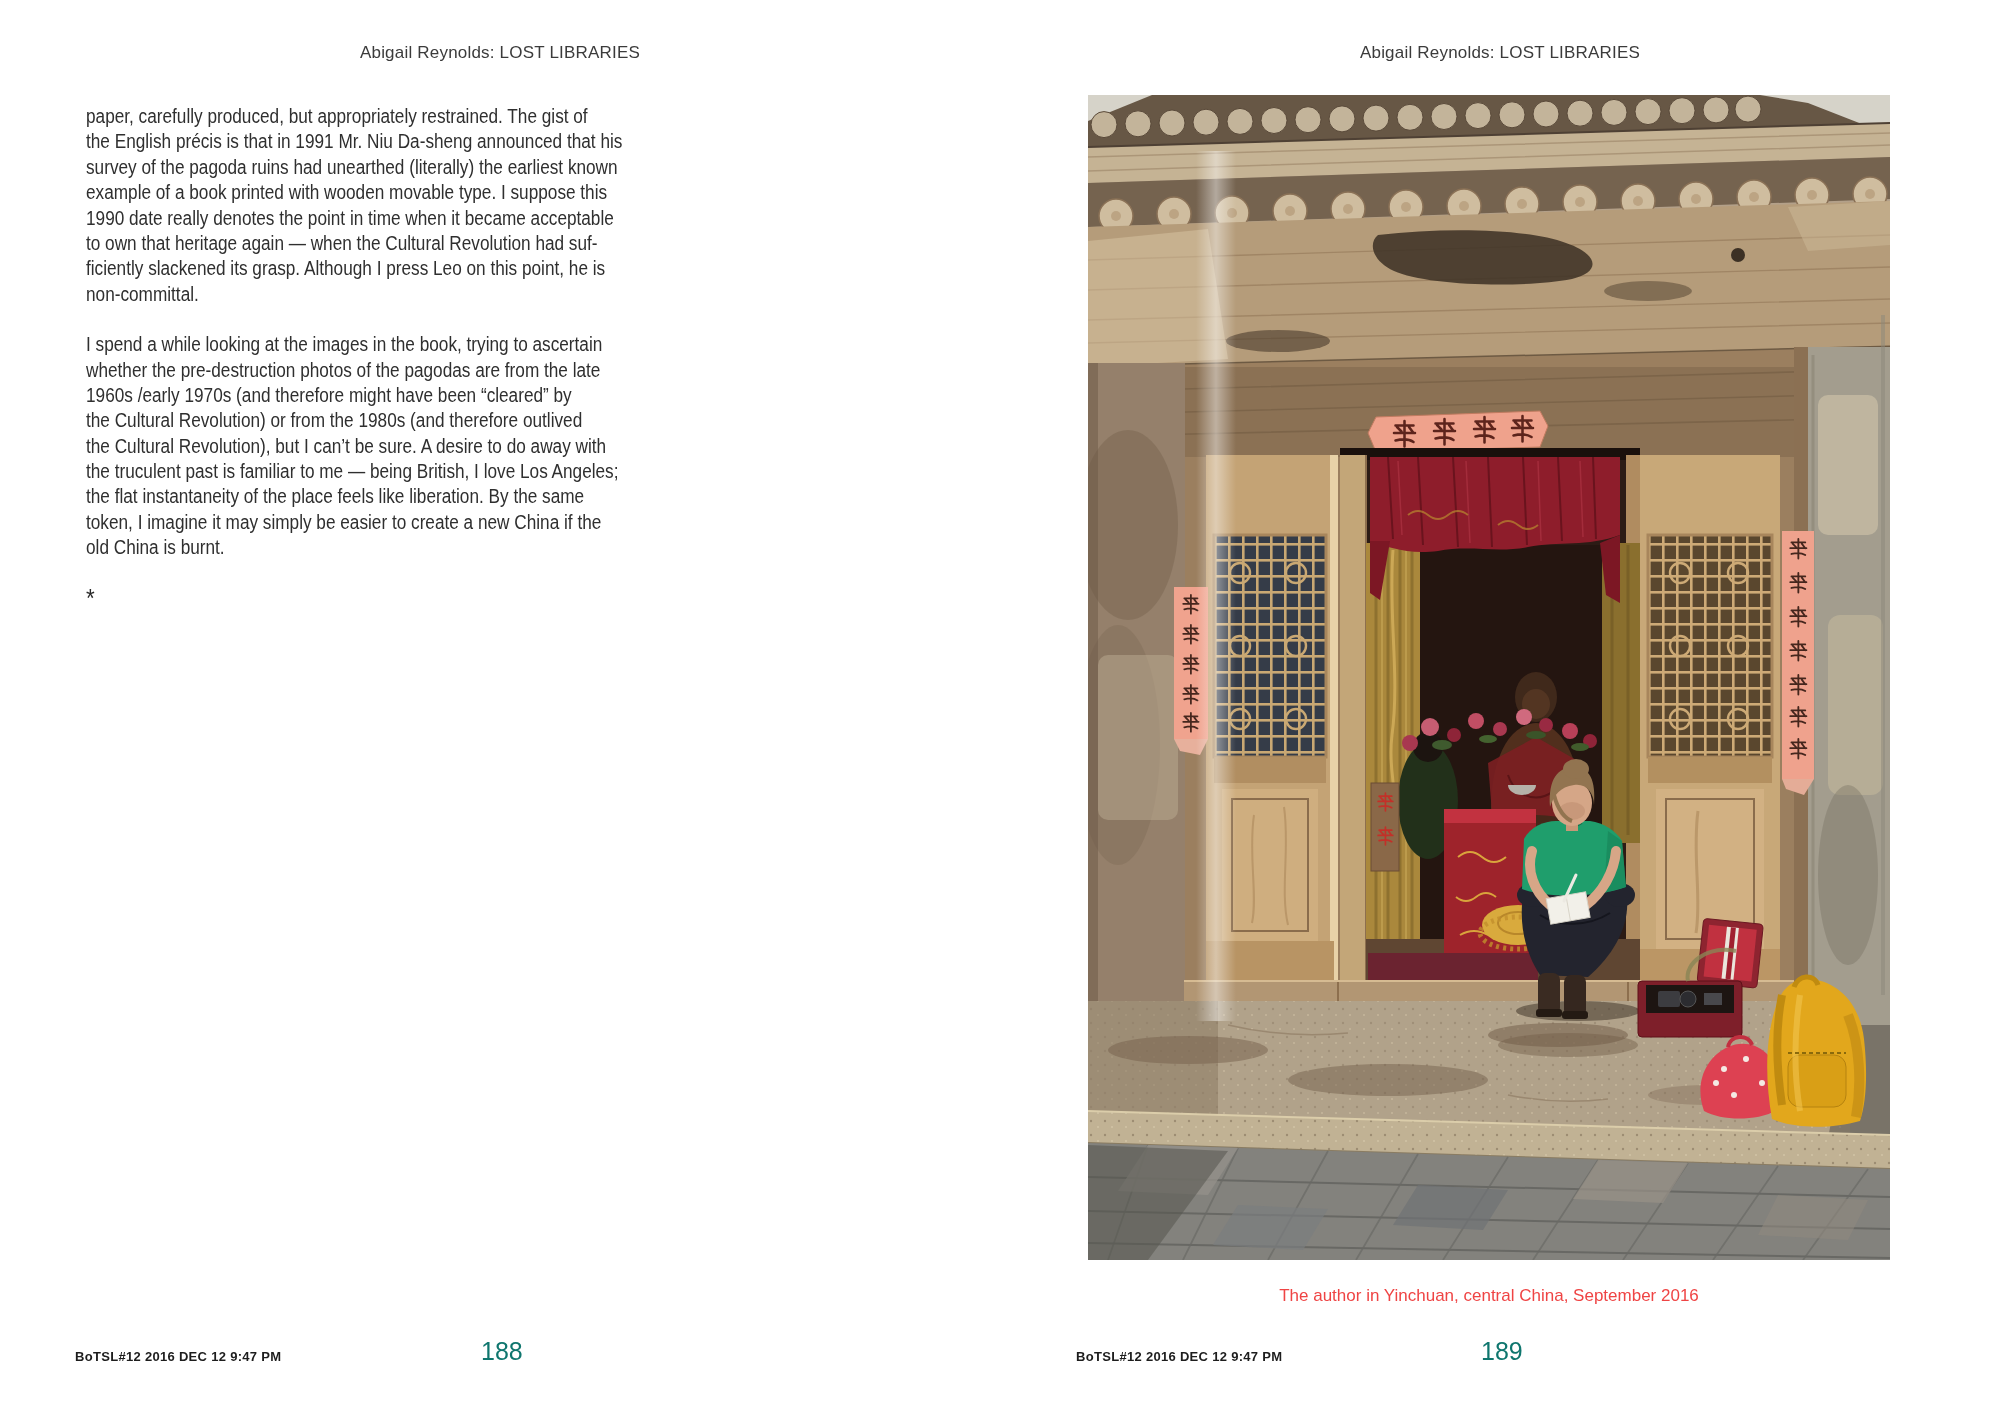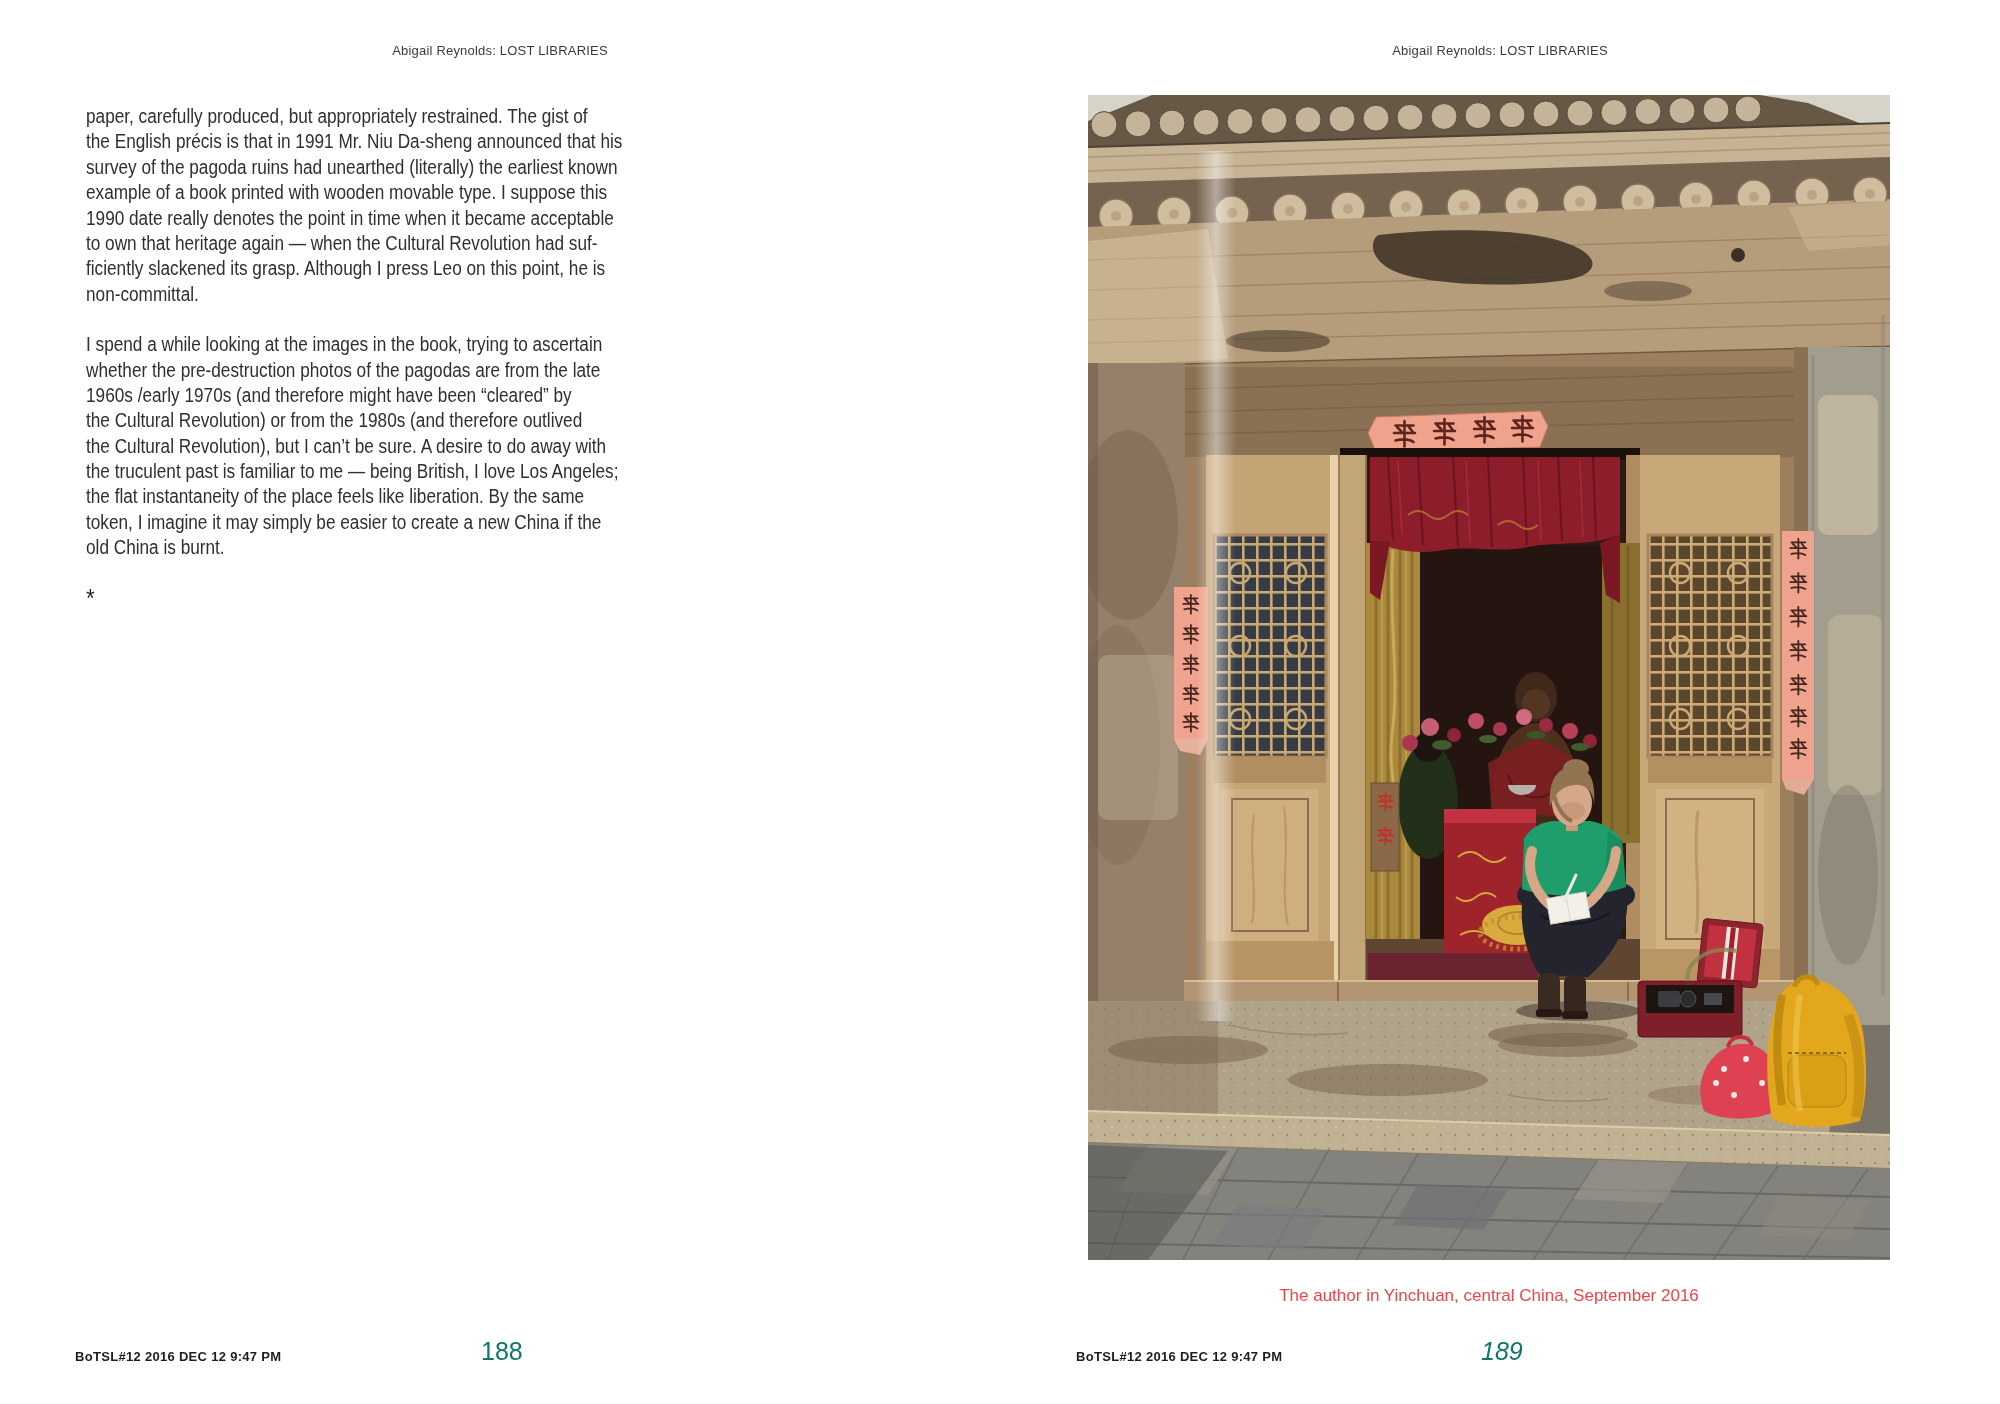--- a/index.html
+++ b/index.html
@@ -1,39 +1,39 @@
 <!DOCTYPE html>
 <html><head>
 <meta charset="utf-8">
 <style>
   html,body{margin:0;padding:0;}
   body{
     width:2000px;height:1404px;position:relative;background:#ffffff;
     font-family:"Liberation Sans", sans-serif;color:#2e2e2e;overflow:hidden;
   }
   .hdr{position:absolute;top:43px;width:1000px;text-align:center;
-    font-size:13px;letter-spacing:.2px;color:#3b3b3b;}
+    font-size:17px;letter-spacing:.2px;color:#3b3b3b;}
   .hdr-left{left:0;}
   .hdr-right{left:1000px;}
   .textcol{position:absolute;left:86px;top:104px;width:760px;
     transform:scaleX(.86);transform-origin:left top;
     font-size:20px;line-height:25.4px;color:#2f2f2f;}
   .para{margin:0 0 25px 0;}
   .tline{white-space:nowrap;height:25.4px;}
   .star{font-size:26px;margin-top:14px;color:#2a2a2a;}
   .photo-wrap{position:absolute;left:1088px;top:95px;width:802px;height:1165px;}
   .caption{position:absolute;left:1088px;top:1286px;width:802px;text-align:center;
     font-size:17px;color:#ef4444;}
   .imprint{position:absolute;top:1349px;font-size:13px;font-weight:bold;
     letter-spacing:.3px;color:#1d1d1d;}
   .imprint-left{left:75px;}
   .imprint-right{left:1076px;}
   .pagenum{position:absolute;top:1337px;font-size:25px;color:#0f766e;}
   .pagenum-left{left:481px;}
-  .pagenum-right{left:1481px;font-style:italic;}
+  .pagenum-right{left:1481px;}
 </style>
 </head>
 <body>
 
 <div class="hdr hdr-left">Abigail Reynolds: LOST LIBRARIES</div>
 
 <div class="textcol">
   <div class="para">
     <div class="tline">paper, carefully produced, but appropriately restrained. The gist of</div>
     <div class="tline">the English précis is that in 1991 Mr. Niu Da-sheng announced that his</div>

